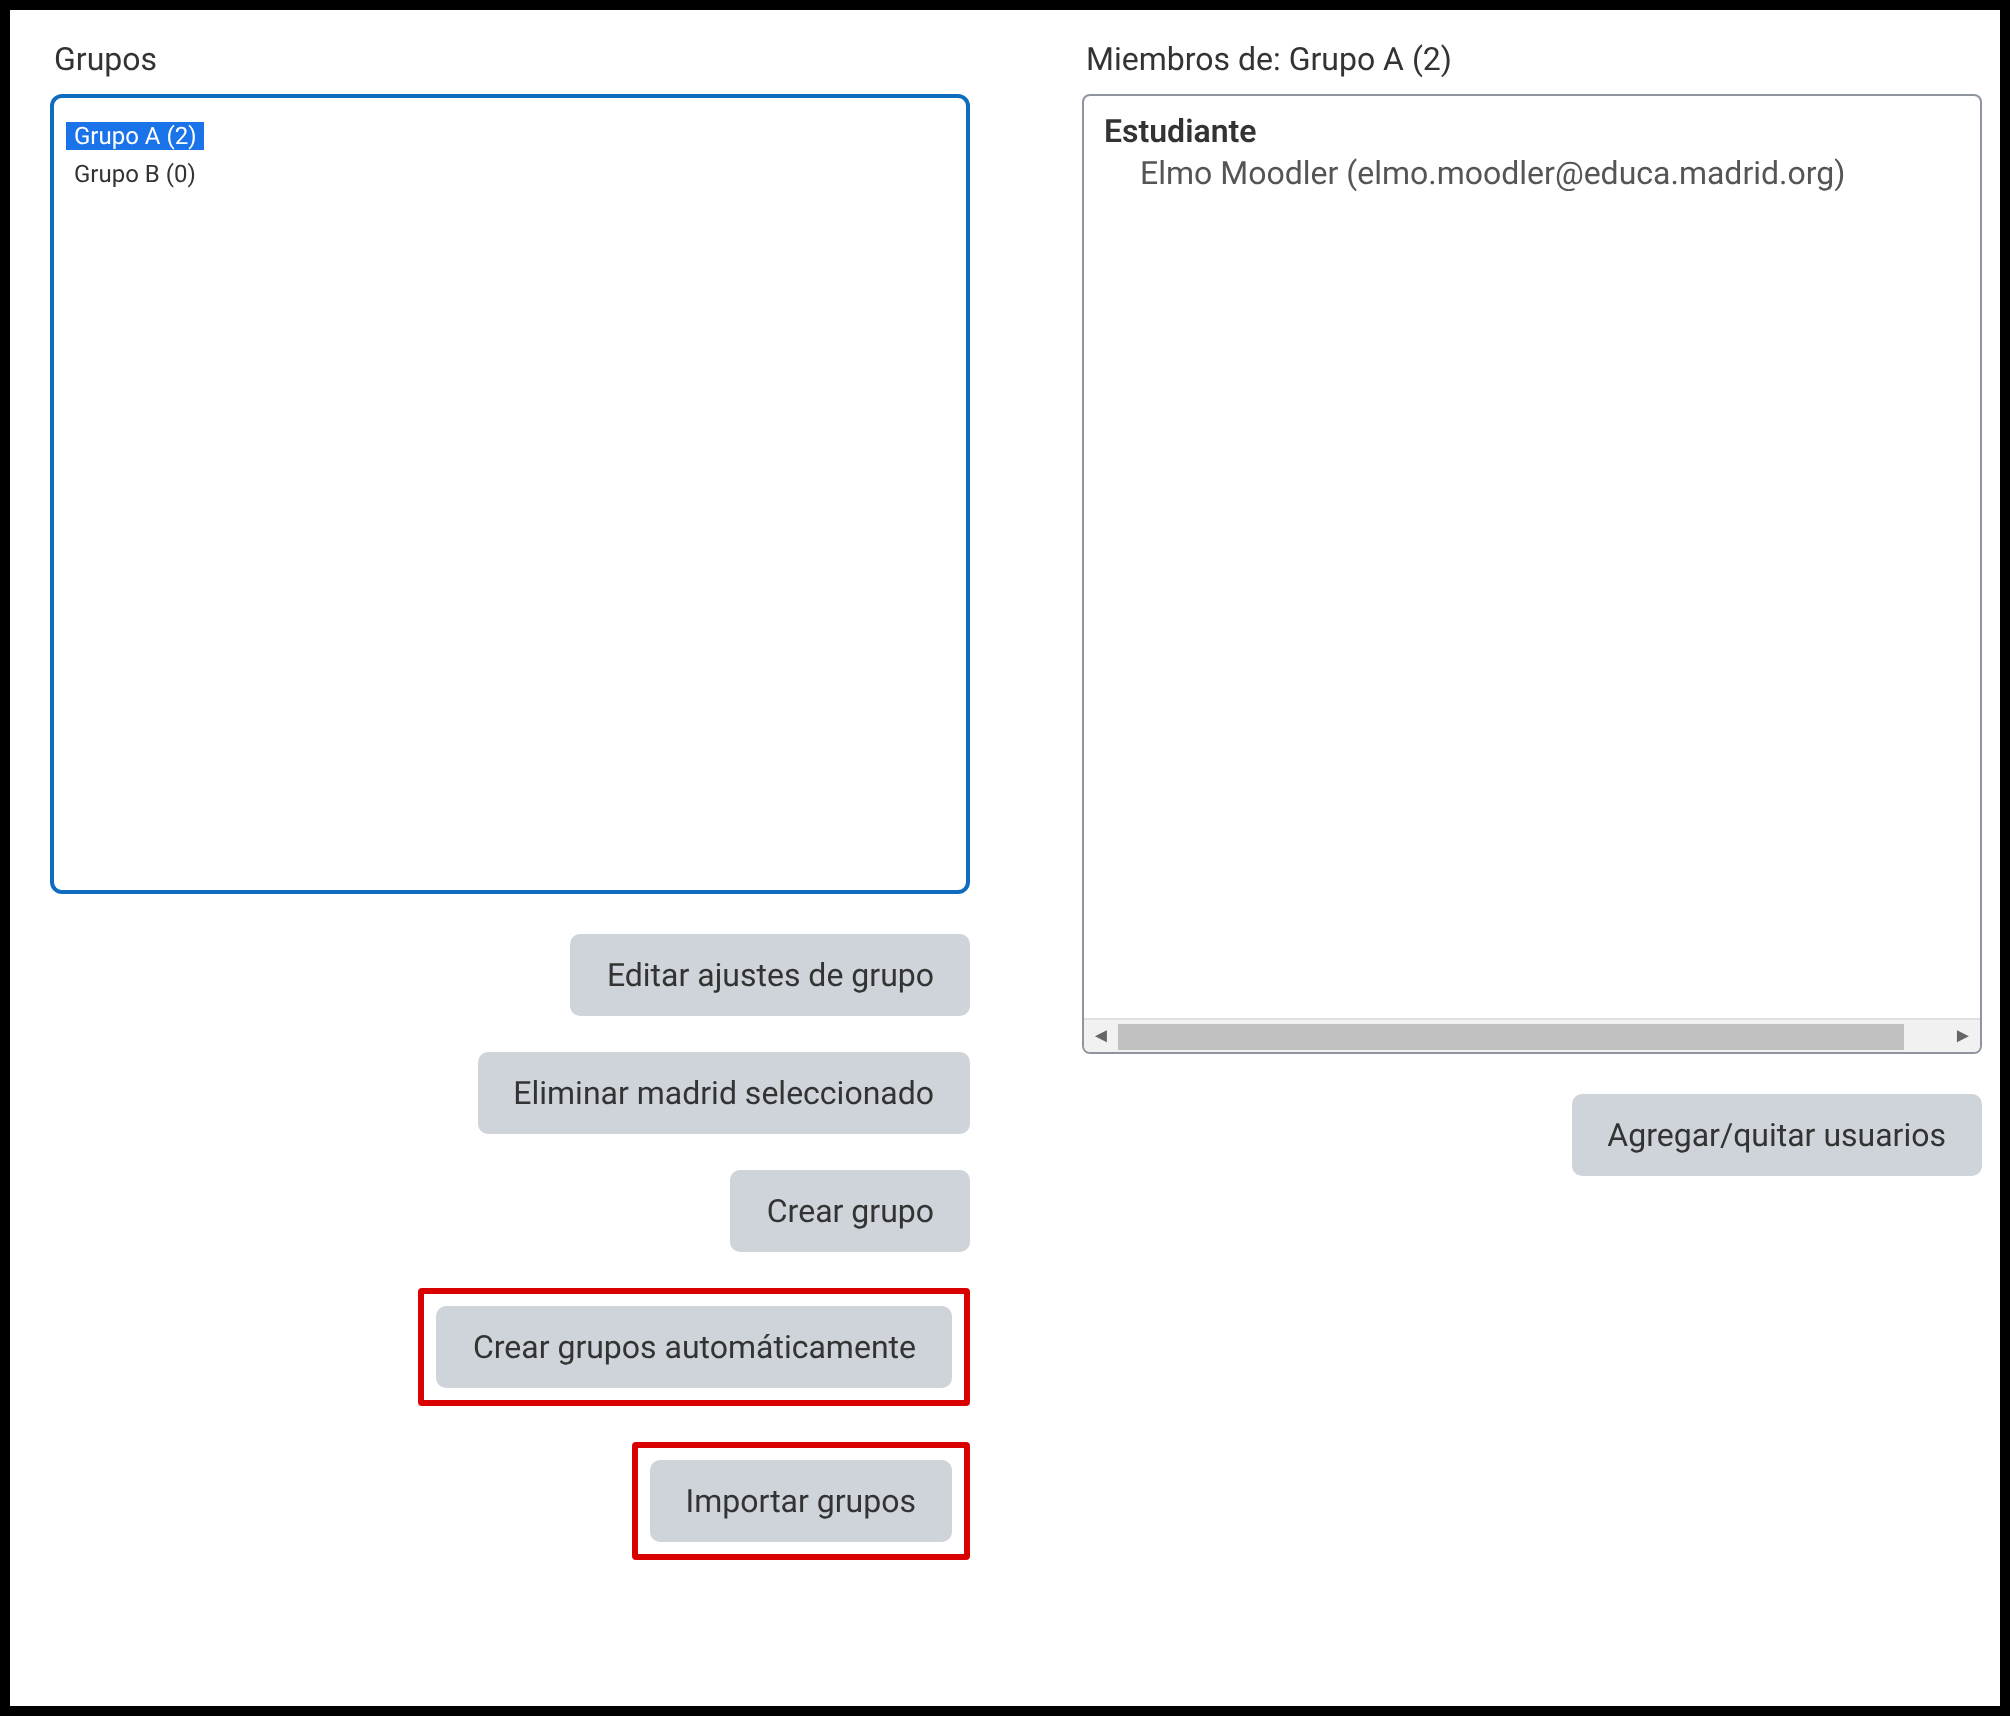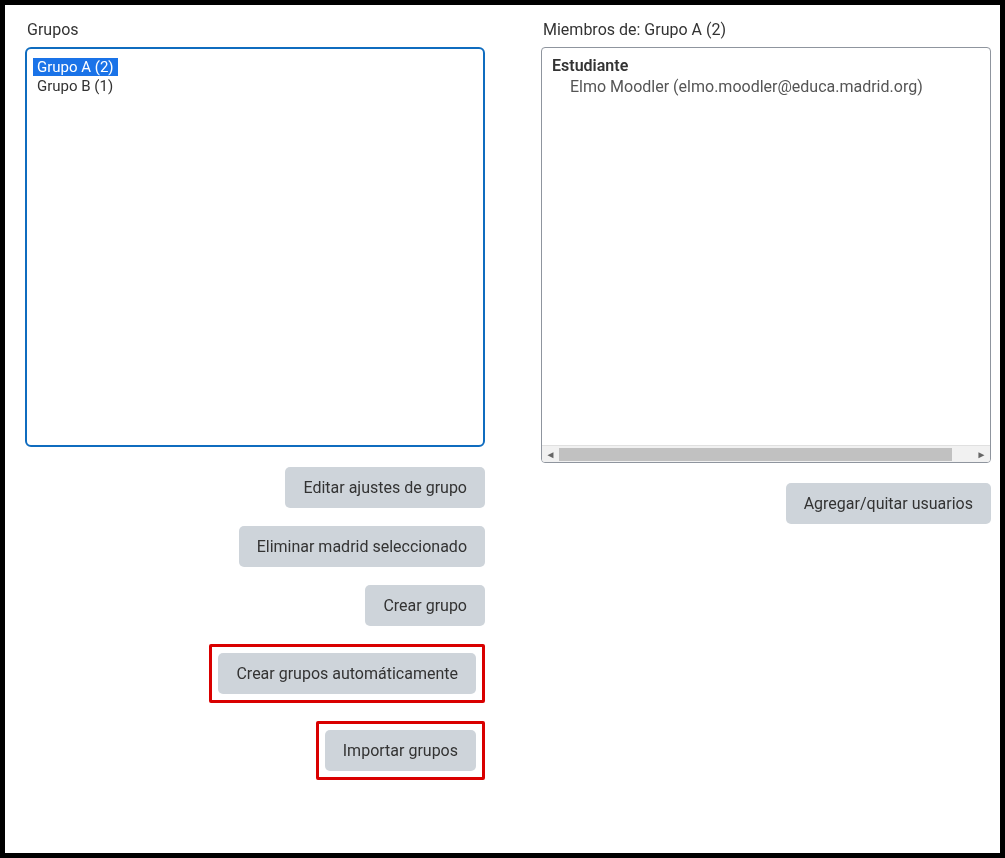--- a/index.html
+++ b/index.html
@@ -44,32 +44,32 @@
       border: 2px solid #0f6cbf;
       border-radius: 6px;
       height: 400px;
       padding: 8px 6px;
       overflow: auto;
       background: #fff;
     }
     .listbox-right {
       border: 1px solid #8f959e;
       border-radius: 4px;
-      height: 416px;
+      height: 480px;
       padding: 8px 4px;
       background: #fff;
       position: relative;
       overflow: hidden;
     }
     .listbox-right-inner {
       height: calc(100% - 18px);
       overflow: hidden;
     }
     .group-option {
-      font-size: 15px;
+      font-size: 12px;
       padding: 1px 4px;
       color: #333;
       cursor: pointer;
       white-space: nowrap;
     }
     .group-option.selected {
       background: #1a73e8;
       color: #fff;
       display: inline-block;
       padding: 0px 4px;
@@ -154,21 +154,21 @@
 
   <div class="columns">
 
     <div class="column-left">
       <div class="section-label">Grupos</div>
       <div class="listbox">
         <div>
           <span class="group-option selected">Grupo A (2)</span>
         </div>
         <div>
-          <span class="group-option">Grupo B (1)</span>
+          <span class="group-option">Grupo B (0)</span>
         </div>
       </div>
 
       <div class="button-stack">
         <button class="btn">Editar ajustes de grupo</button>
         <button class="btn">Eliminar madrid seleccionado</button>
         <button class="btn">Crear grupo</button>
         <div class="highlight-box">
           <button class="btn">Crear grupos automáticamente</button>
         </div>

